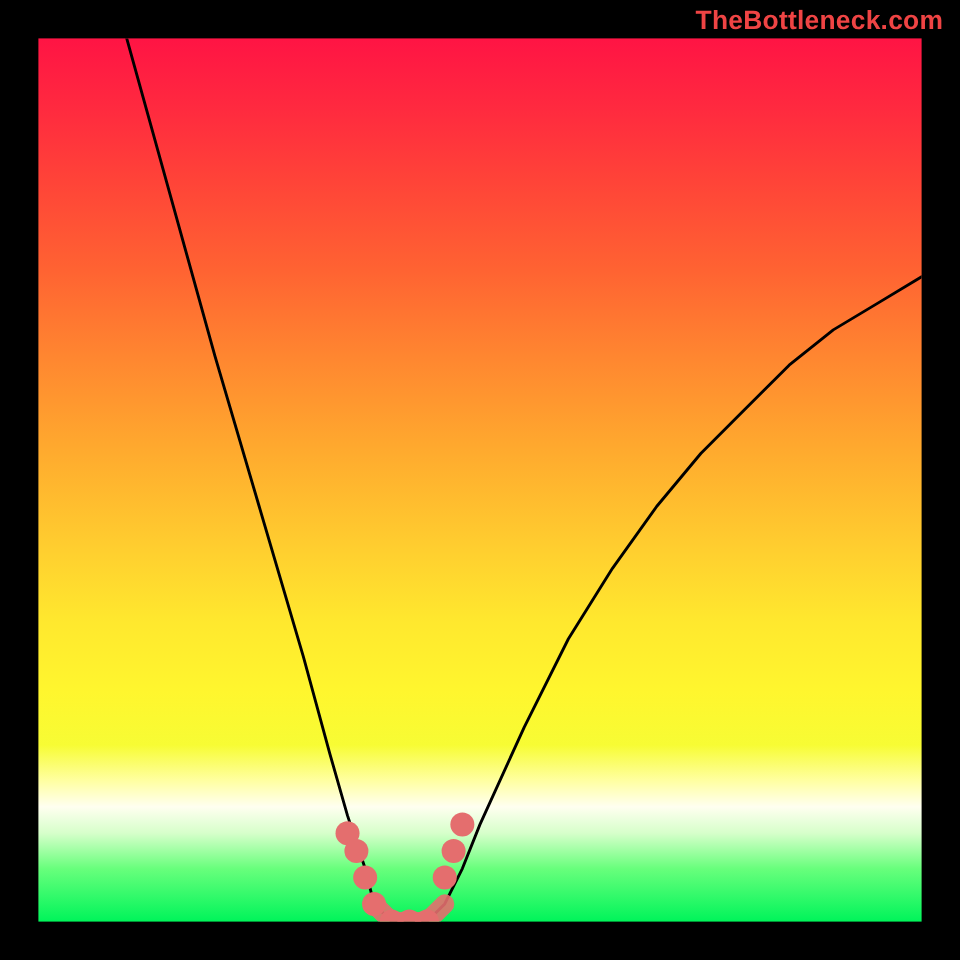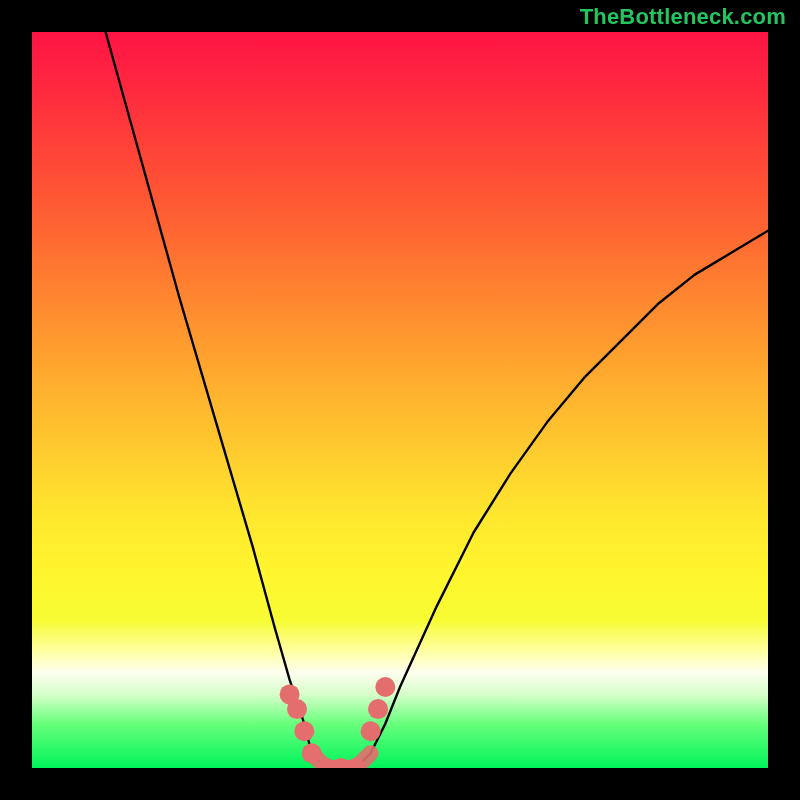--- a/index.html
+++ b/index.html
@@ -14,21 +14,21 @@
   .frame {
     position: relative;
     width: 800px;
     height: 800px;
     background: #000;
   }
   .attribution {
     position: absolute;
     top: 4px;
     right: 14px;
-    color: #22c55e;
+    color: #ef4444;
     font-size: 22px;
     font-weight: 600;
     letter-spacing: 0.2px;
     z-index: 20;
   }
   .plot-area {
     position: absolute;
     left: 32px;
     top: 32px;
     width: 736px;

